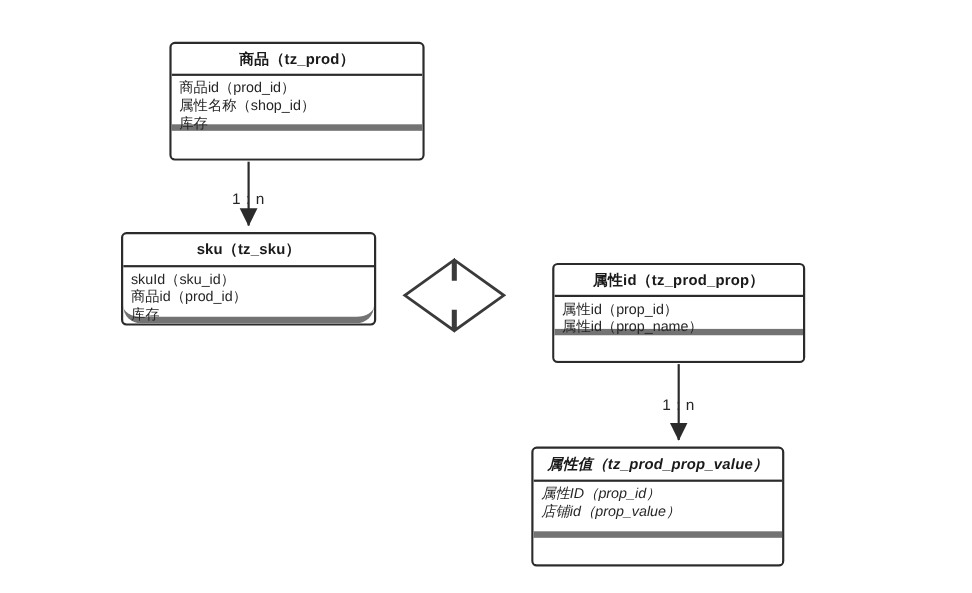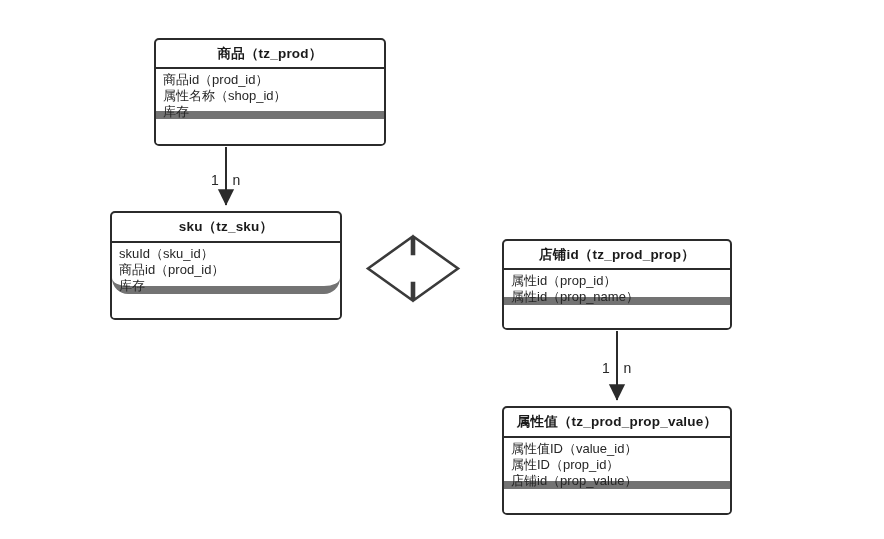--- a/index.html
+++ b/index.html
@@ -38,21 +38,21 @@
     color: #1a1a1a;
     border-bottom: 2px solid #2b2b2b;
     display: flex;
     align-items: center;
     justify-content: center;
     letter-spacing: 0.2px;
     white-space: nowrap;
   }
   .entity-attrs {
     box-sizing: border-box;
-    border-bottom: 8px solid #737373;
+    border-bottom: 6px solid #737373;
     padding: 3px 7px 4px 7px;
   }
   .attr-row {
     font-size: 13px;
     color: #262626;
     line-height: 16px;
     white-space: nowrap;
   }
   .entity-footer {
     box-sizing: border-box;
@@ -81,43 +81,42 @@
   <div class="entity" style="left:110px; top:38px; width:232px; height:108px;margin-left:44px;">
     <div class="entity-title" style="height:29px;">商品（tz_prod）</div>
     <div class="entity-attrs" style="height:50px;">
       <div class="attr-row">商品id（prod_id）</div>
       <div class="attr-row">属性名称（shop_id）</div>
       <div class="attr-row">库存</div>
     </div>
     <div class="entity-footer" style="height:25px;"></div>
   </div>
 
-  <div class="entity" style="left:110px; top:211px; width:232px; height:109px;">
+  <div class="entity" style="left:110px; top:211px; width:232px; height:85px;">
     <div class="entity-title" style="height:30px;">sku（tz_sku）</div>
     <div class="entity-attrs" style="height:51px;border-radius:16px;">
       <div class="attr-row">skuId（sku_id）</div>
       <div class="attr-row">商品id（prod_id）</div>
       <div class="attr-row">库存</div>
     </div>
     <div class="entity-footer" style="height:24px;"></div>
   </div>
 
   <div class="entity" style="left:502px; top:239px; width:230px; height:91px;">
-    <div class="entity-title" style="height:29px;">店铺id（tz_prod_prop）</div>
+    <div class="entity-title" style="height:29px;">属性id（tz_prod_prop）</div>
     <div class="entity-attrs" style="height:35px;">
       <div class="attr-row">属性id（prop_id）</div>
       <div class="attr-row">属性id（prop_name）</div>
     </div>
     <div class="entity-footer" style="height:23px;"></div>
   </div>
 
-  <div class="entity" style="left:502px; top:406px; width:230px; height:109px;">
+  <div class="entity" style="left:483px; top:406px; width:230px; height:109px;font-style:italic;">
     <div class="entity-title" style="height:30px;">属性值（tz_prod_prop_value）</div>
     <div class="entity-attrs" style="height:51px;">
-      <div class="attr-row">属性值ID（value_id）</div>
       <div class="attr-row">属性ID（prop_id）</div>
       <div class="attr-row">店铺id（prop_value）</div>
     </div>
     <div class="entity-footer" style="height:24px;"></div>
   </div>
 
   <div class="conn-label" style="left:211px; top:172px;">1 : n</div>
 
   <div class="conn-label" style="left:602px; top:360px;">1 : n</div>
 

